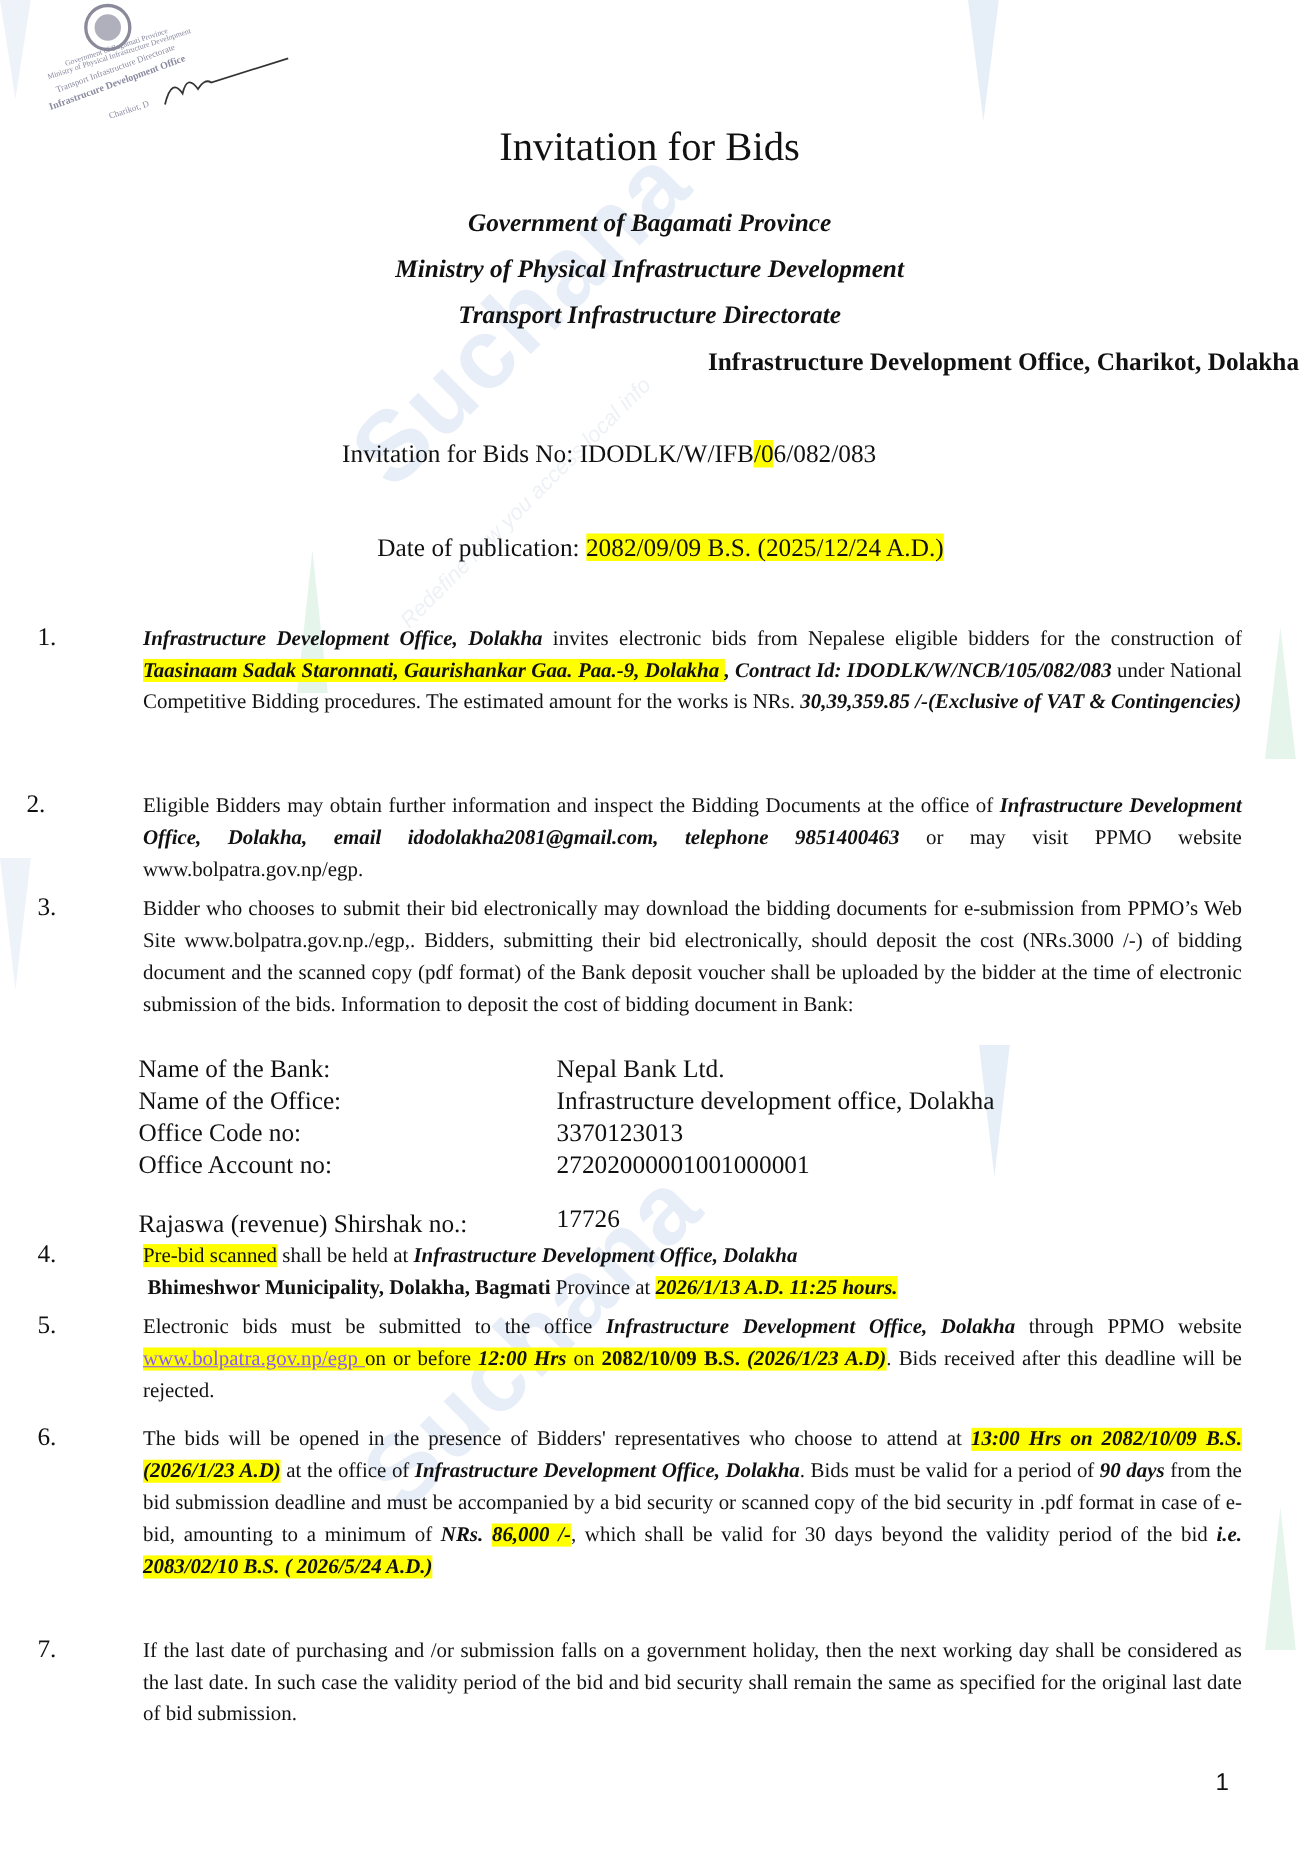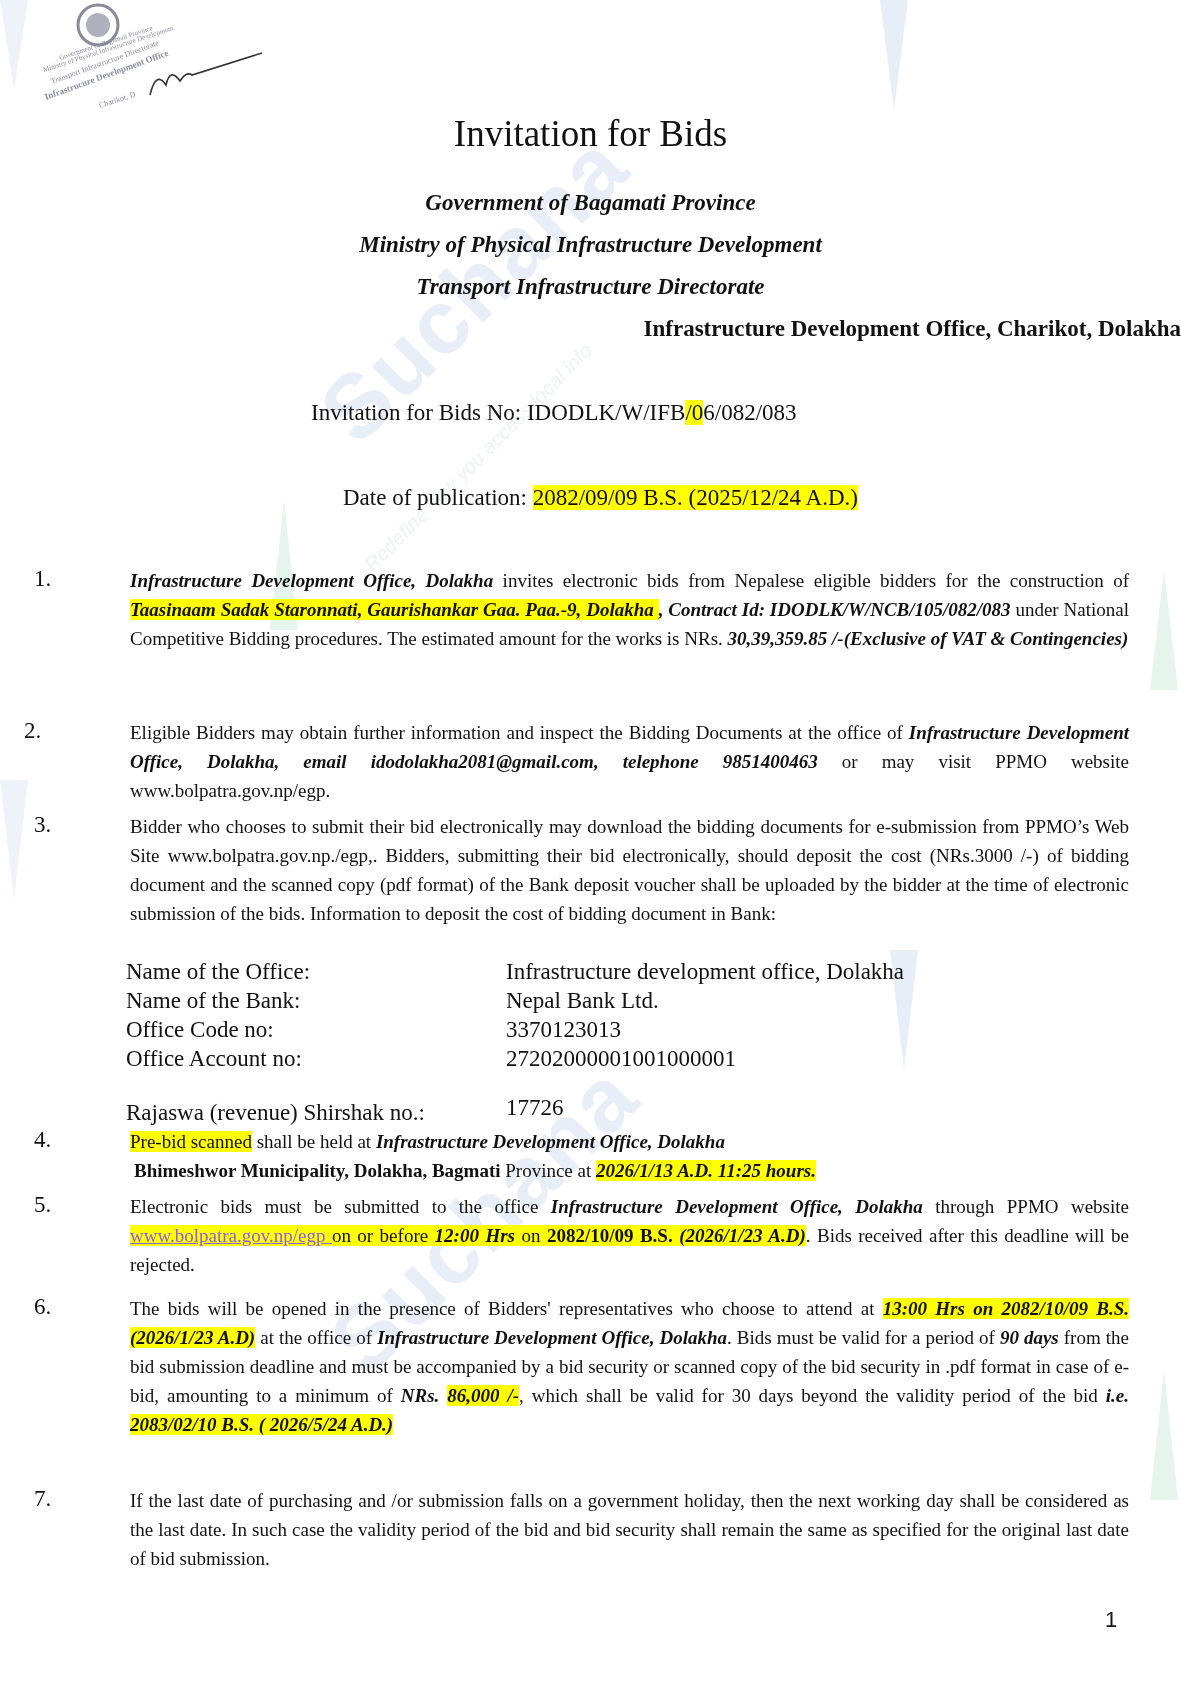--- a/index.html
+++ b/index.html
@@ -88,26 +88,26 @@
   </div>
 
   <div class="item" style="top:812px;">
     <div class="num">3.</div>
     <div class="para">
       <span>Bidder who chooses to submit their bid electronically may download the bidding documents for e-submission from PPMO’s Web Site </span><span class="u">www.bolpatra.gov.np./egp,</span><span>. Bidders, submitting their bid electronically, should deposit the cost (NRs.3000 /-) of bidding document and the scanned copy (pdf format) of the Bank deposit voucher shall be uploaded by the bidder at the time of electronic submission of the bids. Information to deposit the cost of bidding document in Bank:</span>
     </div>
   </div>
   <div class="bank" style="top:957px;">
     <div class="bank-row">
+        <span class="k">Name of the Bank:</span>
+        <span>Nepal Bank Ltd.</span>
+      </div>
+    <div class="bank-row">
         <span class="k">Name of the Office:</span>
         <span>Infrastructure development office, Dolakha</span>
-      </div>
-    <div class="bank-row">
-        <span class="k">Name of the Bank:</span>
-        <span>Nepal Bank Ltd.</span>
       </div>
     <div class="bank-row">
         <span class="k">Office Code no:</span>
         <span>3370123013</span>
       </div>
     <div class="bank-row">
         <span class="k">Office Account no:</span>
         <span>27202000001001000001</span>
       </div>
     <div class="bank-row" style="margin-top:25px;align-items:flex-end;">

